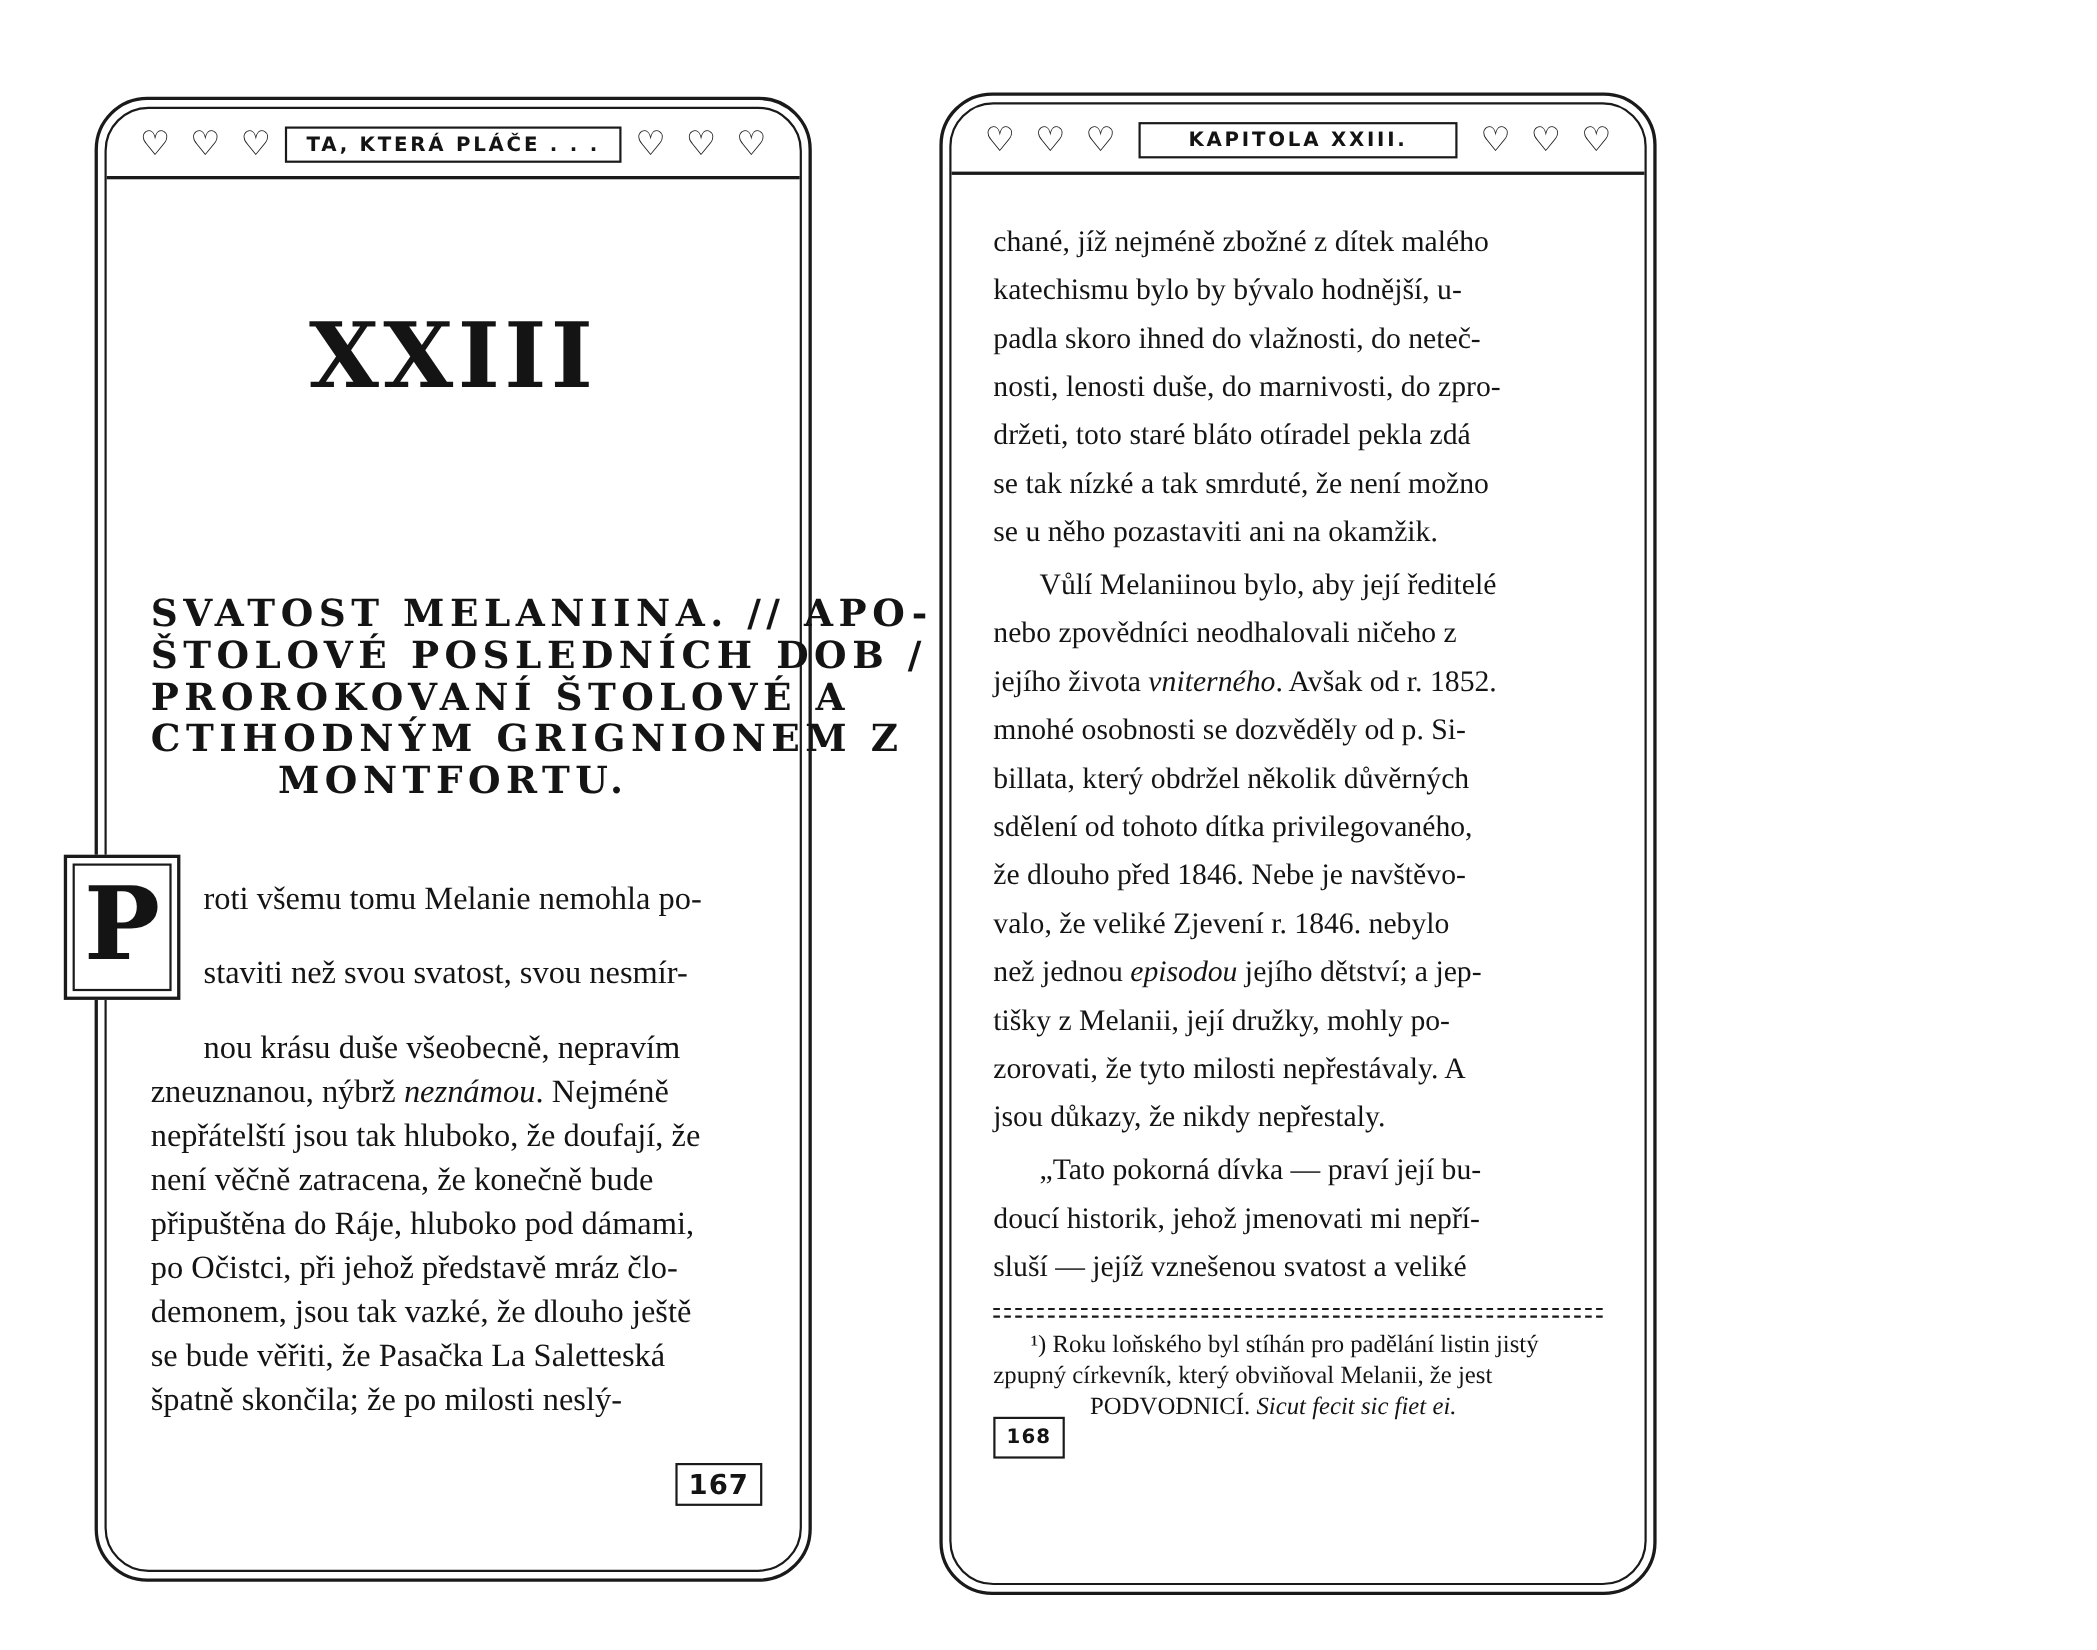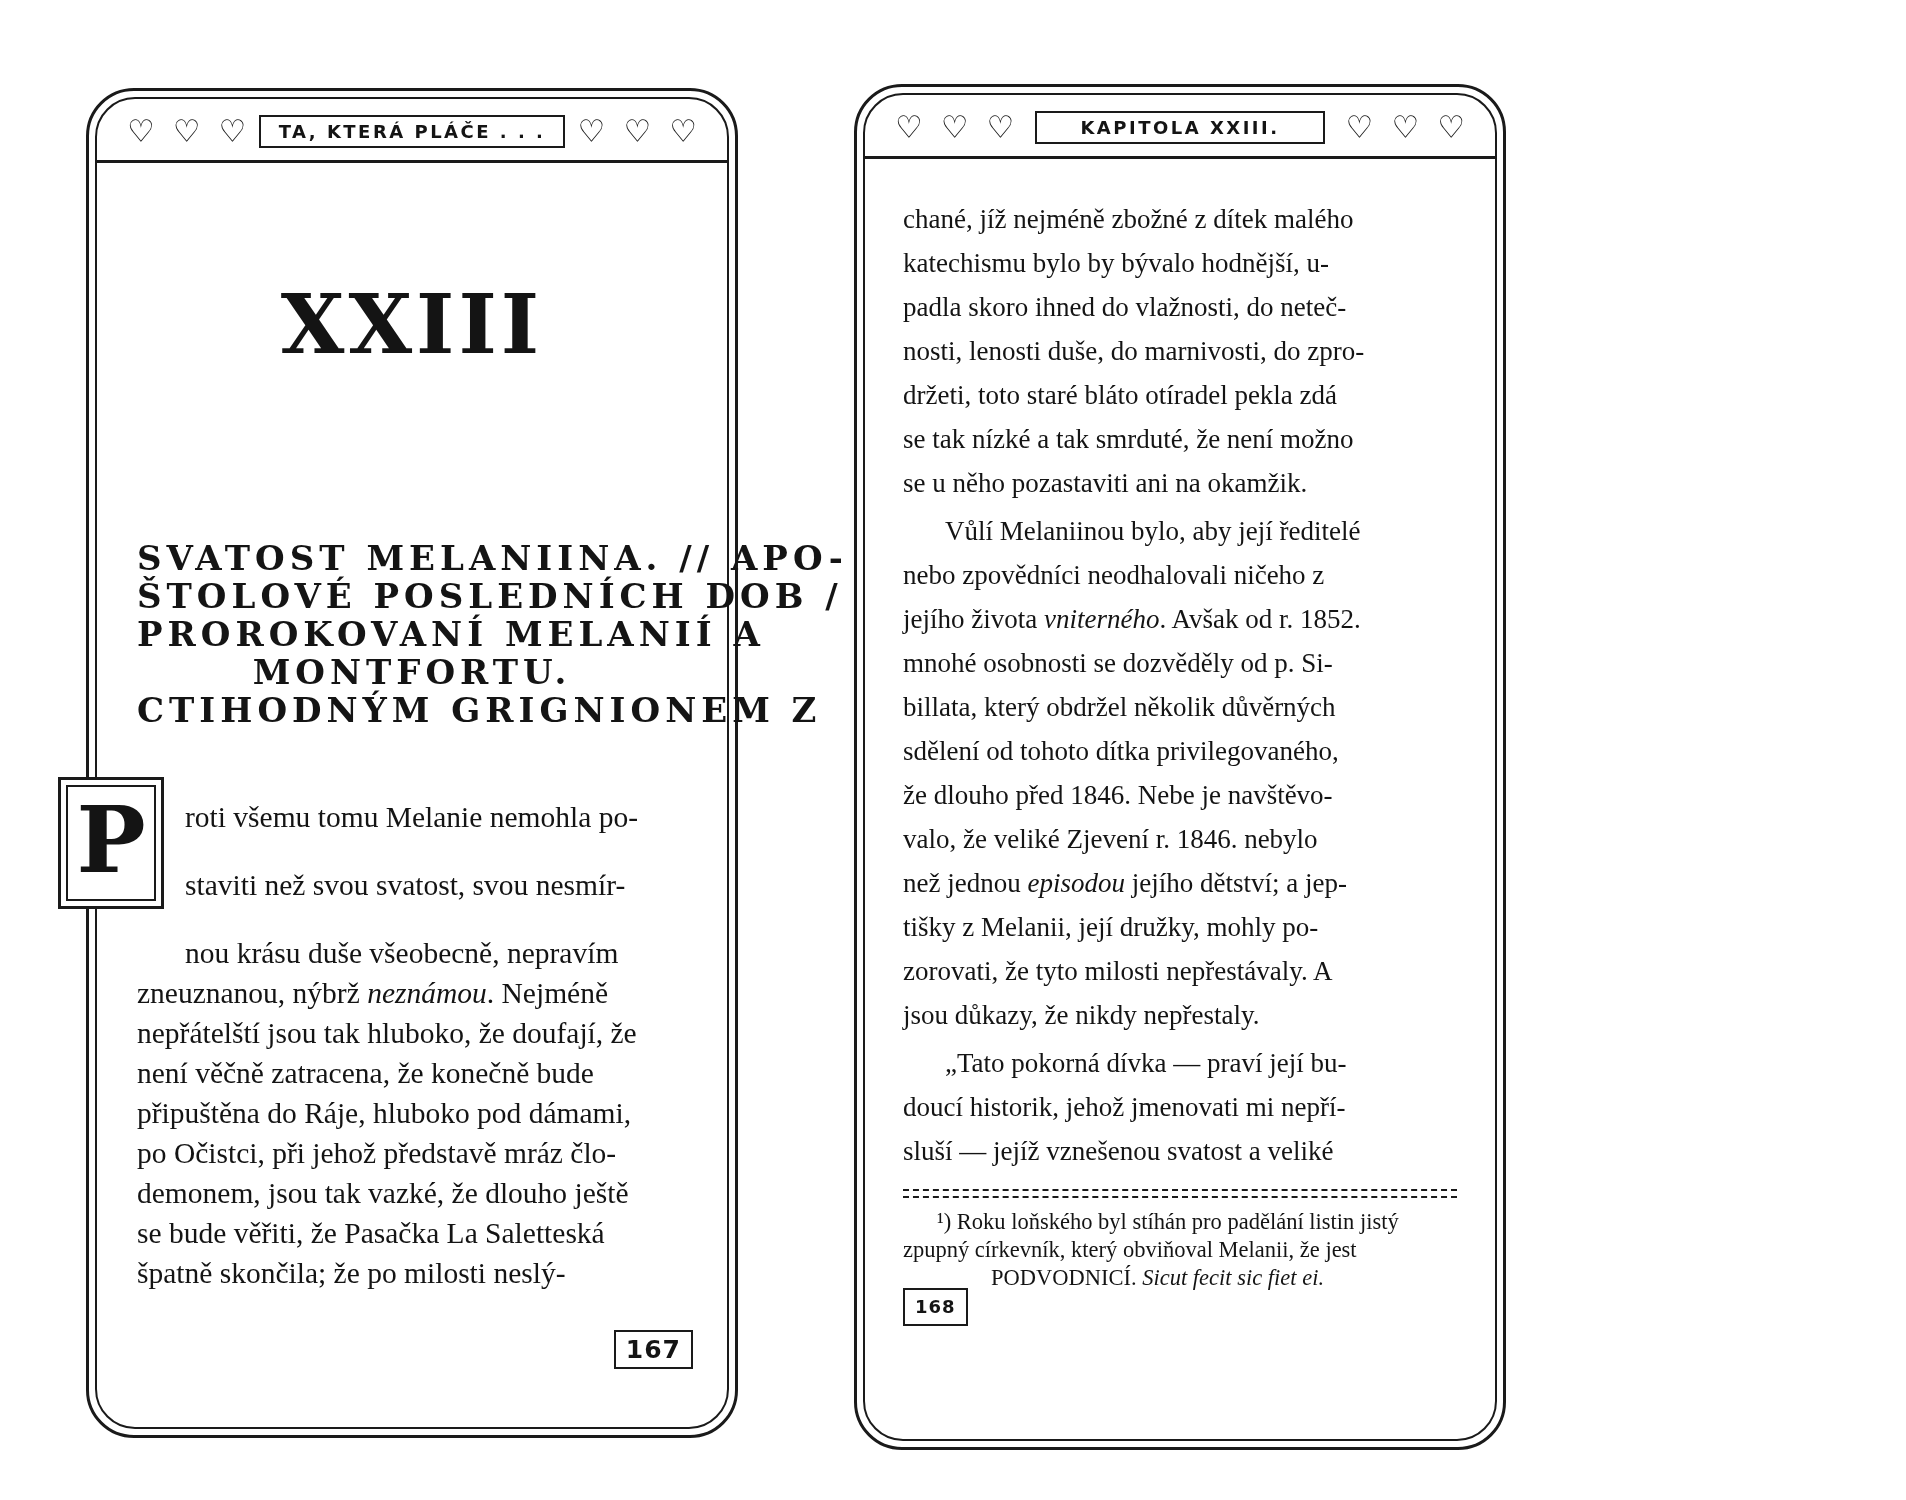--- a/index.html
+++ b/index.html
@@ -95,23 +95,23 @@
         </div>
       </div>
       <div class="header-rule"></div>
 
       <div class="content">
         <div class="chapter-number">XXIII</div>
 
         <div class="chapter-title lines">
             <div class="tline"><span>SVATOST MELANIINA. // APO-</span></div>
             <div class="tline"><span>ŠTOLOVÉ POSLEDNÍCH DOB /</span></div>
-            <div class="tline"><span>PROROKOVANÍ MELANIÍ A</span></div>
+            <div class="tline"><span>PROROKOVANÍ ŠTOLOVÉ A</span></div>
+            <div class="tline"><span>CTIHODNÝM GRIGNIONEM Z</span></div>
             <div class="tline"><span>MONTFORTU.</span></div>
-            <div class="tline"><span>CTIHODNÝM GRIGNIONEM Z</span></div>
           </div>
 
         <div class="body-left">
           <div class="dropcap-box">
             <div class="dropcap-in">P</div>
           </div>
           <div class="lines dropcap-lines">
               <div class="tline"><span>roti všemu tomu Melanie nemohla po-</span></div>
               <div class="tline"><span>staviti než svou svatost, svou nesmír-</span></div>
               <div class="tline"><span>nou krásu duše všeobecně, nepravím</span></div>

